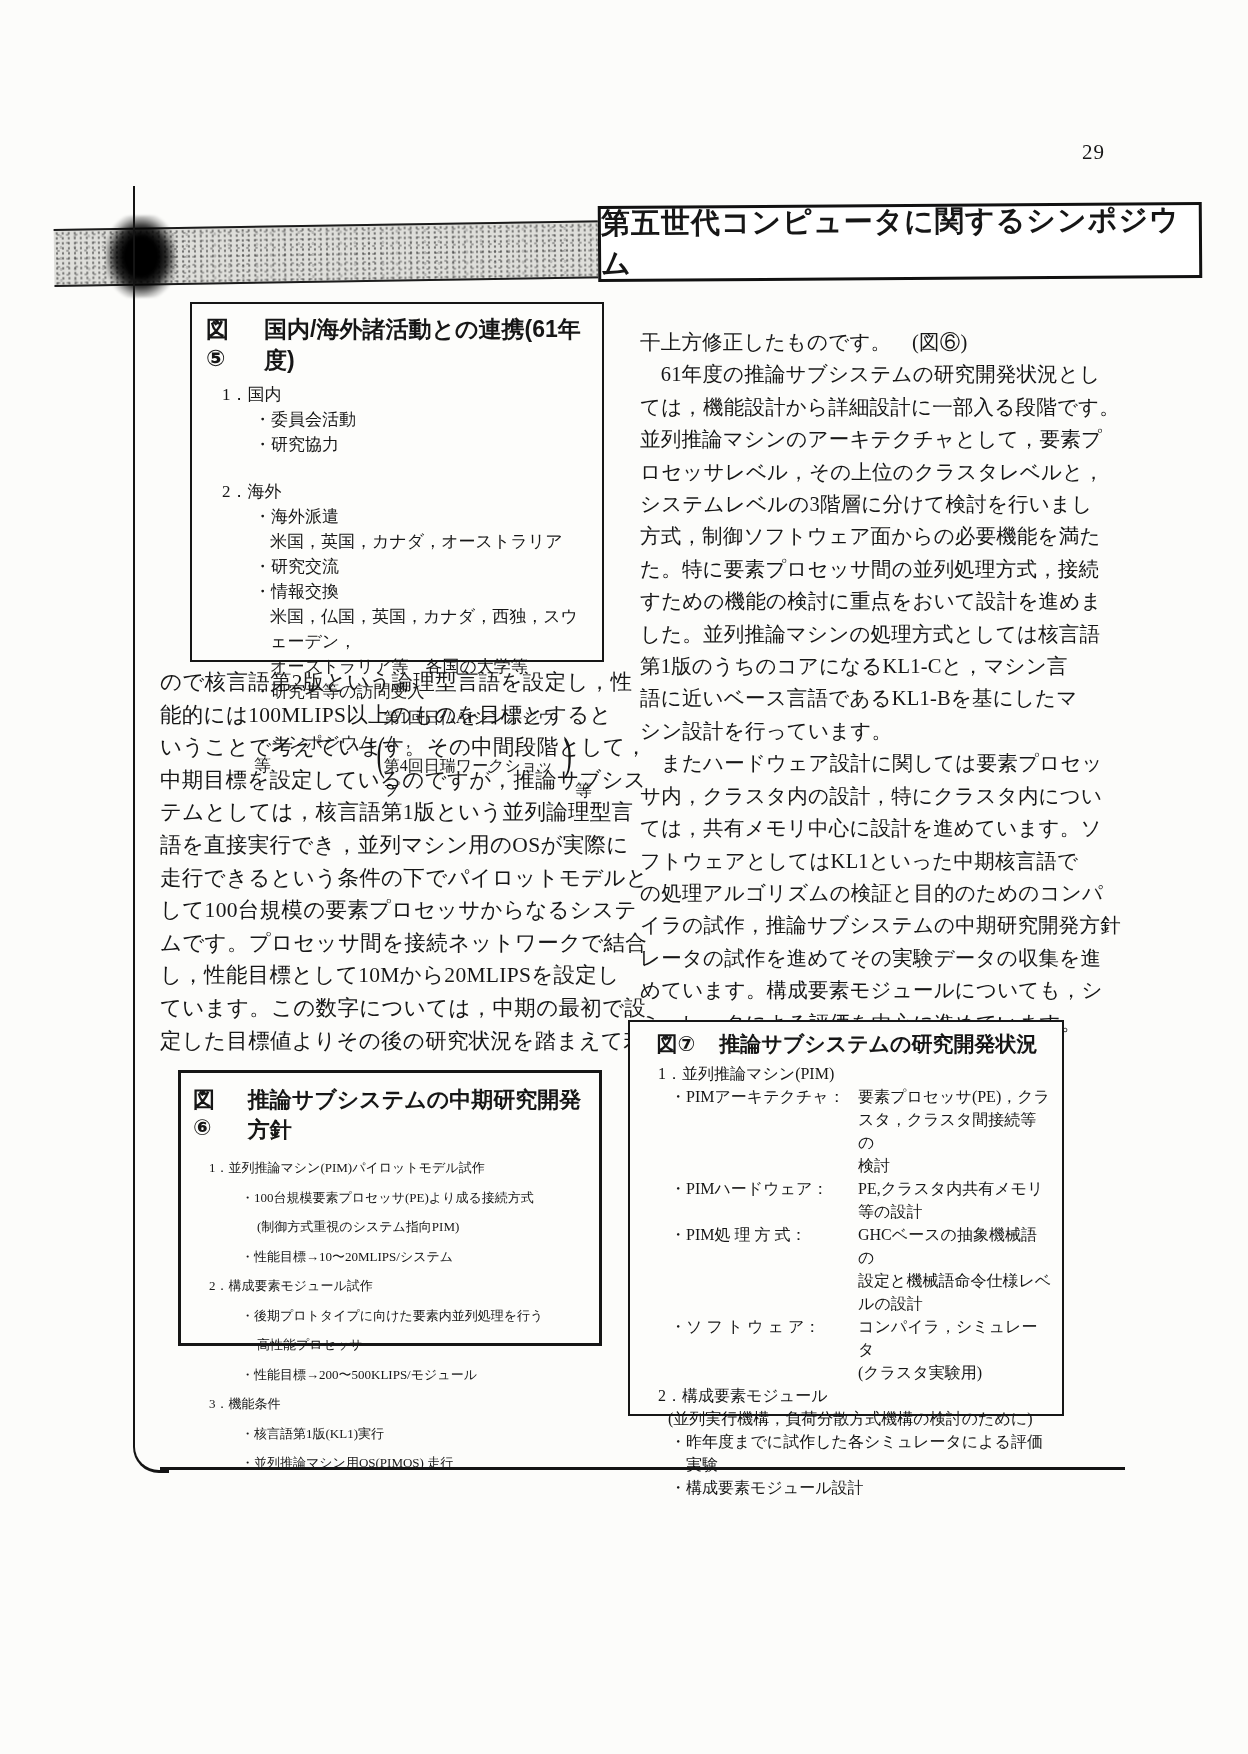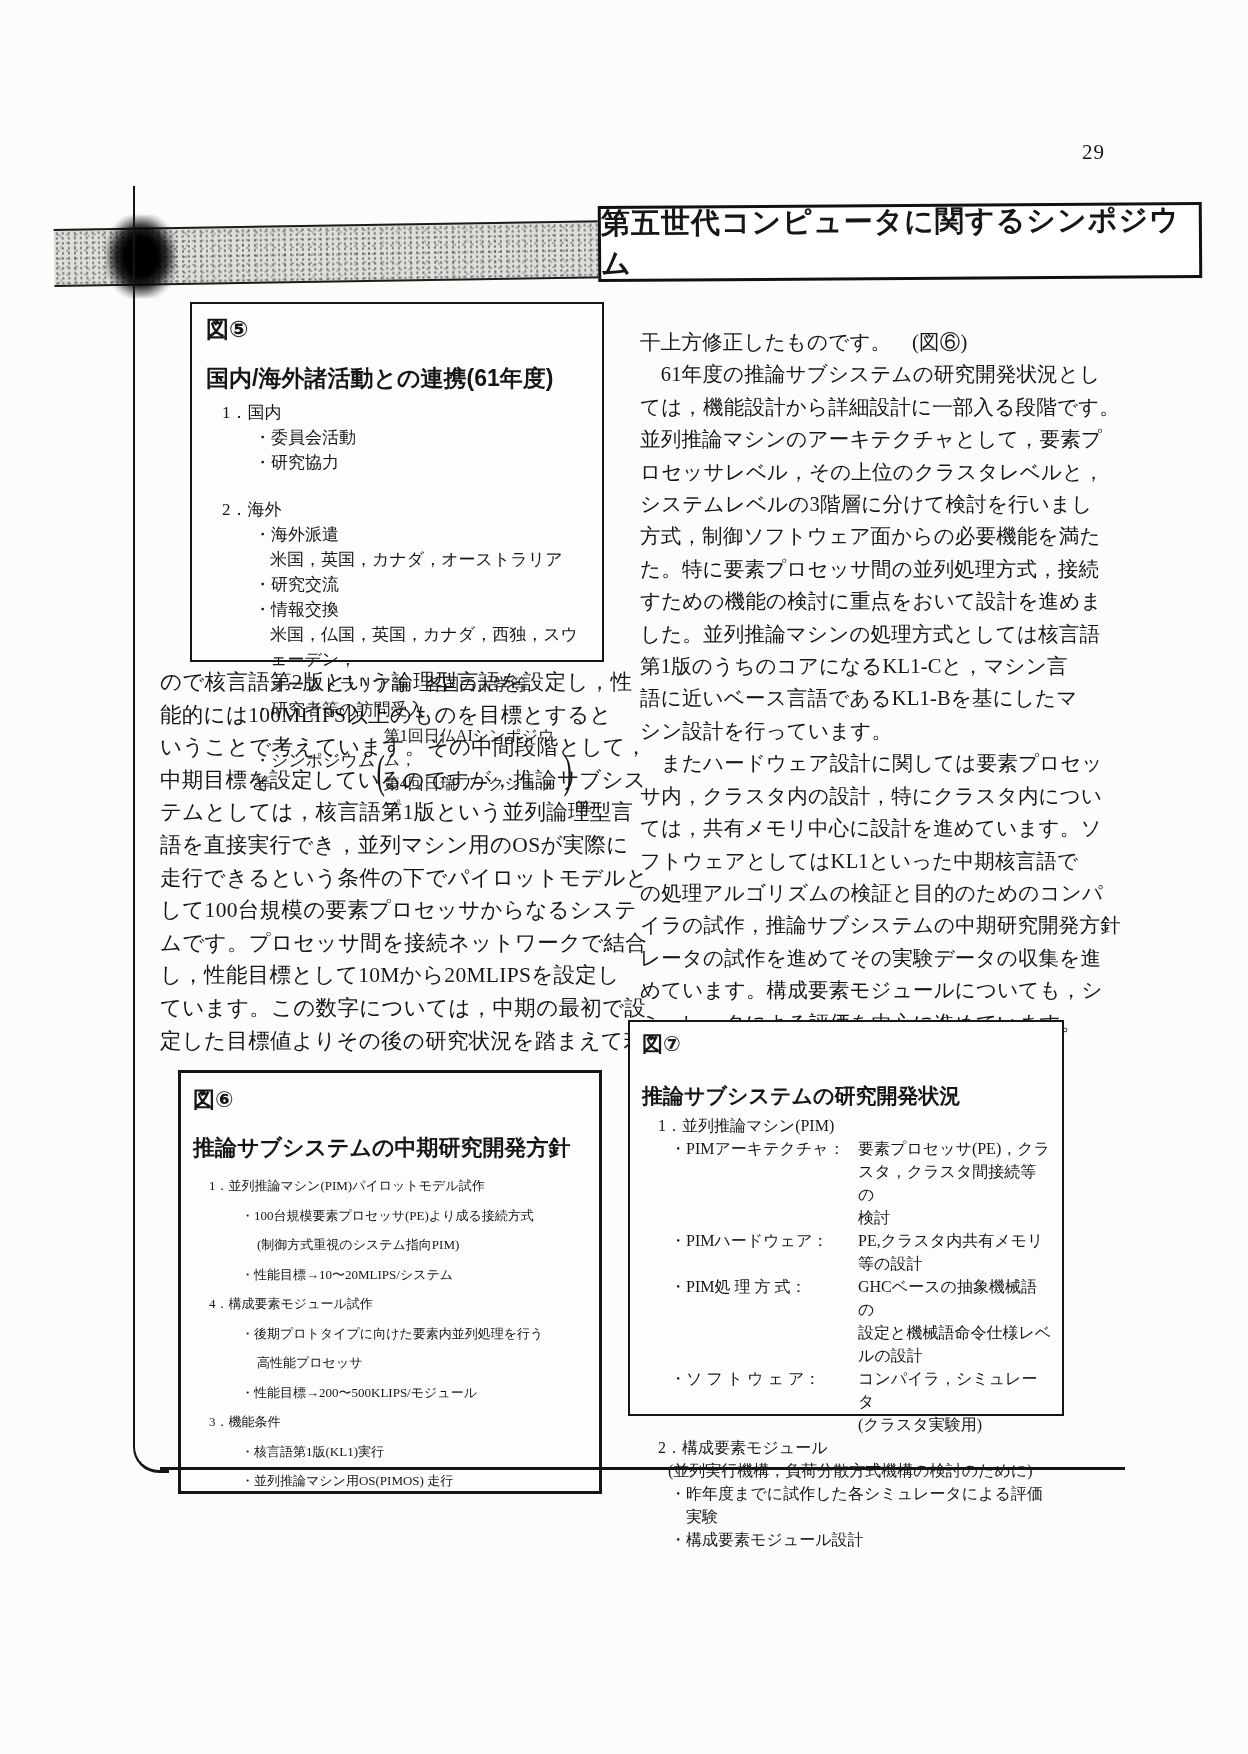--- a/index.html
+++ b/index.html
@@ -55,26 +55,25 @@
   }
   
   .figbox{
     position:absolute;background:#fdfdfb;border:2px solid #161616;
     box-sizing:border-box;z-index:3;
   }
   .fig-title{
     display:flex;gap:18px;align-items:baseline;
     font-family:"Liberation Sans","DejaVu Sans",sans-serif;
     font-weight:700;
-    flex-direction:column;
   }
   #fig5{left:190px;top:302px;width:414px;height:360px;padding:10px 10px 8px 14px;}
   #fig5 .fig-title{font-size:23px;margin-bottom:6px;}
   #fig5 .frow{font-size:17px;line-height:25px;}
-  #fig6{left:178px;top:1070px;width:424px;height:424px;padding:12px 10px 4px 12px;border-width:3px;}
+  #fig6{left:178px;top:1070px;width:424px;height:276px;padding:12px 10px 4px 12px;border-width:3px;}
   #fig6 .fig-title{font-size:22px;margin-bottom:8px;}
   #fig6 .frow{font-size:13px;line-height:29.5px;}
   #fig7{left:628px;top:1020px;width:436px;height:396px;padding:8px 10px 6px 12px;}
   #fig7 .fig-title{font-size:21px;margin-bottom:4px;justify-content:center;gap:24px;}
   #fig7 .frow{font-size:16px;line-height:23px;}
   .r1{padding-left:16px;}   
   .rb{padding-left:48px;}   
   .rc{padding-left:64px;}   
   .gap-top{margin-top:22px;}
   
@@ -182,21 +181,21 @@
 
 <div class="figbox" id="fig6">
   <div class="fig-title">
     <span>図⑥</span>
     <span>推論サブシステムの中期研究開発方針</span>
   </div>
   <div class="frow r1">1．並列推論マシン(PIM)パイロットモデル試作</div>
   <div class="frow rb">・100台規模要素プロセッサ(PE)より成る接続方式</div>
   <div class="frow rc">(制御方式重視のシステム指向PIM)</div>
   <div class="frow rb">・性能目標→10〜20MLIPS/システム</div>
-  <div class="frow r1">4．構成要素モジュール試作</div>
+  <div class="frow r1">2．構成要素モジュール試作</div>
   <div class="frow rb">・後期プロトタイプに向けた要素内並列処理を行う</div>
   <div class="frow rc">高性能プロセッサ</div>
   <div class="frow rb">・性能目標→200〜500KLIPS/モジュール</div>
   <div class="frow r1">3．機能条件</div>
   <div class="frow rb">・核言語第1版(KL1)実行</div>
   <div class="frow rb">・並列推論マシン用OS(PIMOS) 走行</div>
 </div>
 
 <div class="figbox" id="fig7">
   <div class="fig-title">

